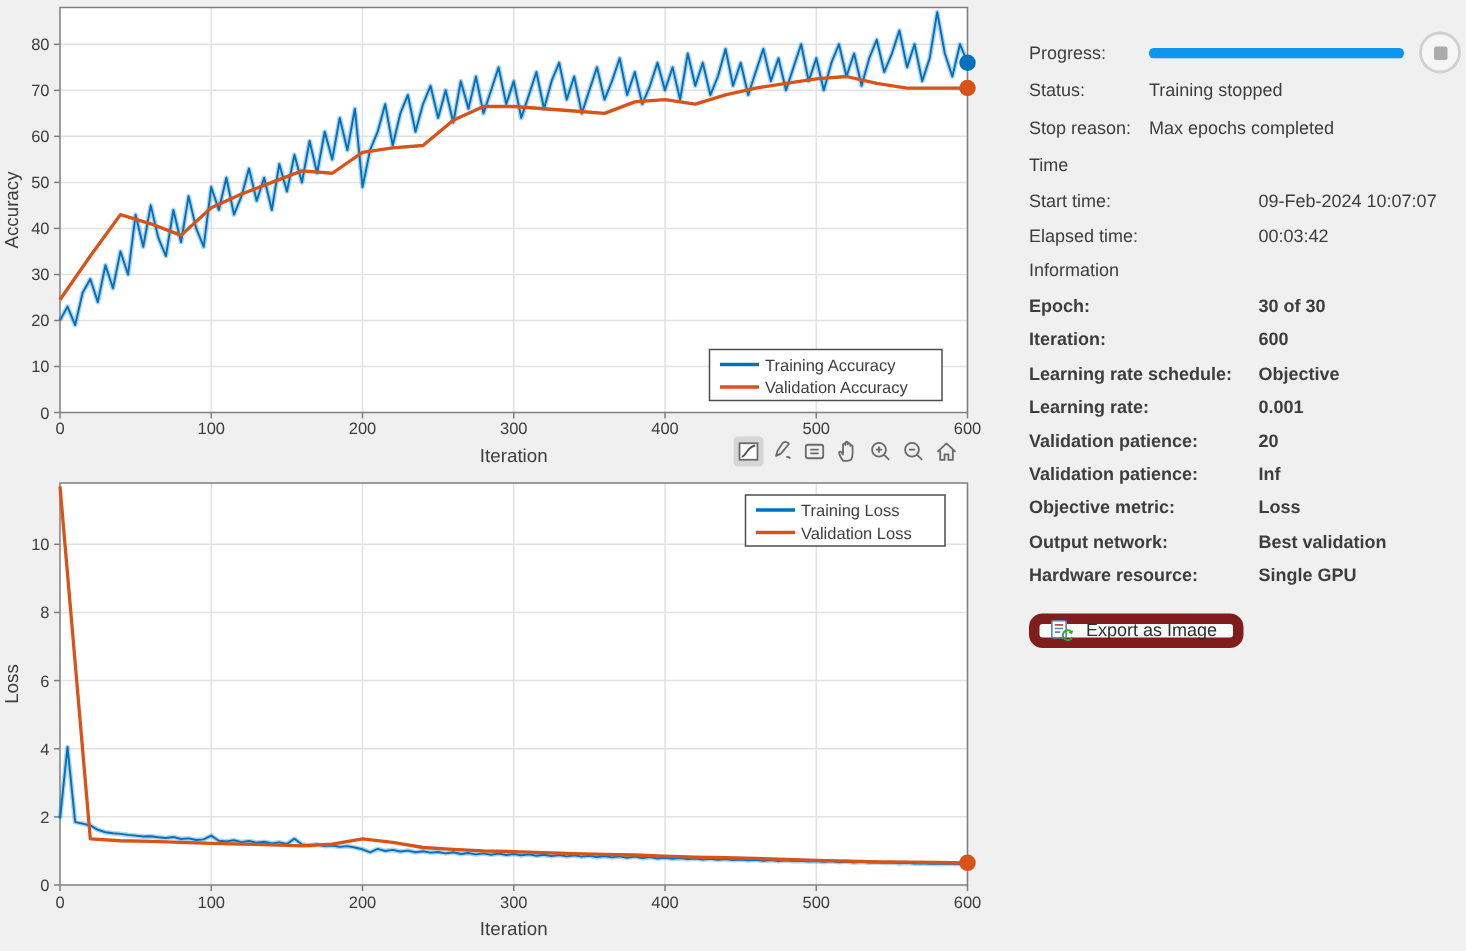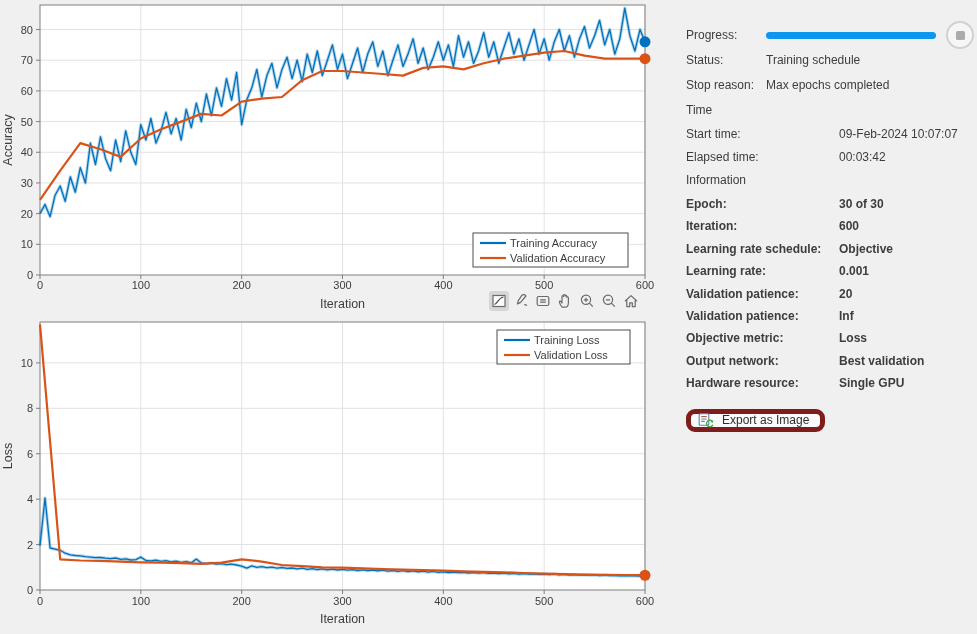--- a/index.html
+++ b/index.html
@@ -19,21 +19,21 @@
   .pbar-fill{height:100%;border-radius:3px;}
   .stop-btn{width:24px;height:24px;border-radius:50%;border:2px solid #d1d1d1;background:#f6f6f6;
             margin-left:10px;display:flex;align-items:center;justify-content:center;cursor:pointer;flex:none;}
   .stop-square{width:9px;height:9px;background:#ababab;border-radius:1.5px;}
   .sheader{font-weight:normal;margin:9px 0 10px 0;height:14px;}
   .lrow{display:flex;align-items:center;height:14px;}
   .time-rows .lrow{margin-bottom:9px;}
   .info-rows .lrow{margin-bottom:8.4px;font-weight:bold;}
   .llabel{display:inline-block;width:153px;flex:none;}
   .export-btn{display:inline-flex;align-items:center;gap:7px;margin-top:10px;height:23px;
-              padding:0 11px 0 7px;border:5px solid #7f1d1d;border-radius:9px;background:#fafafa;
+              padding:0 11px 0 7px;border:7px solid #7f1d1d;border-radius:9px;background:#fafafa;
               font-family:"Liberation Sans",sans-serif;font-size:12px;color:#2e2e2e;cursor:pointer;}
   .export-icn{display:flex;align-items:center;}
 </style>
 </head>
 <body>
 
 <svg id="accuracy-svg" class="chart-svg" width="660" height="315" viewBox="0 0 660 315">
     <rect x="40" y="5" width="605" height="270" fill="#ffffff"></rect>
     <line x1="140.83333333333331" y1="5" x2="140.83333333333331" y2="275" stroke="#e2e2e2"></line>
     <line x1="241.66666666666666" y1="5" x2="241.66666666666666" y2="275" stroke="#e2e2e2"></line>
@@ -200,21 +200,21 @@
     <span class="plabel">Progress:</span>
     <div class="pbar">
       <div class="pbar-fill" id="pbar-fill" style="width: 100%; background: rgb(13, 150, 240);"></div>
     </div>
     <div class="stop-btn">
       <div class="stop-square"></div>
     </div>
   </div>
   <div class="prow">
     <span class="plabel">Status:</span>
-    <span>Training schedule</span>
+    <span>Training stopped</span>
   </div>
   <div class="prow">
     <span class="plabel">Stop reason:</span>
     <span>Max epochs completed</span>
   </div>
 
   <div class="sheader">Time</div>
   <div class="rows time-rows">
       <div class="lrow">
         <span class="llabel">Start time:</span>

